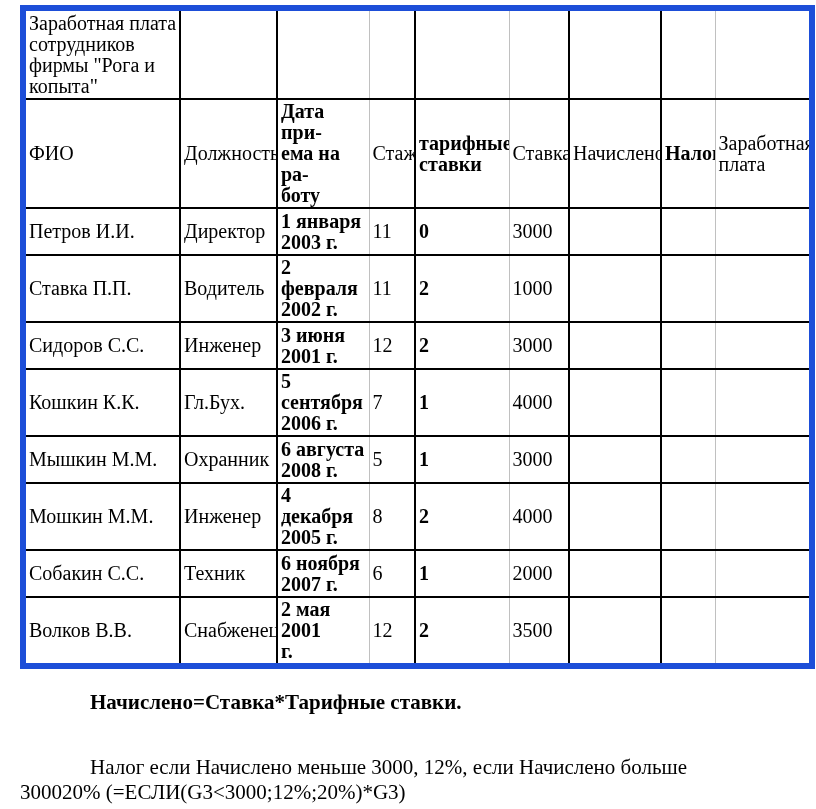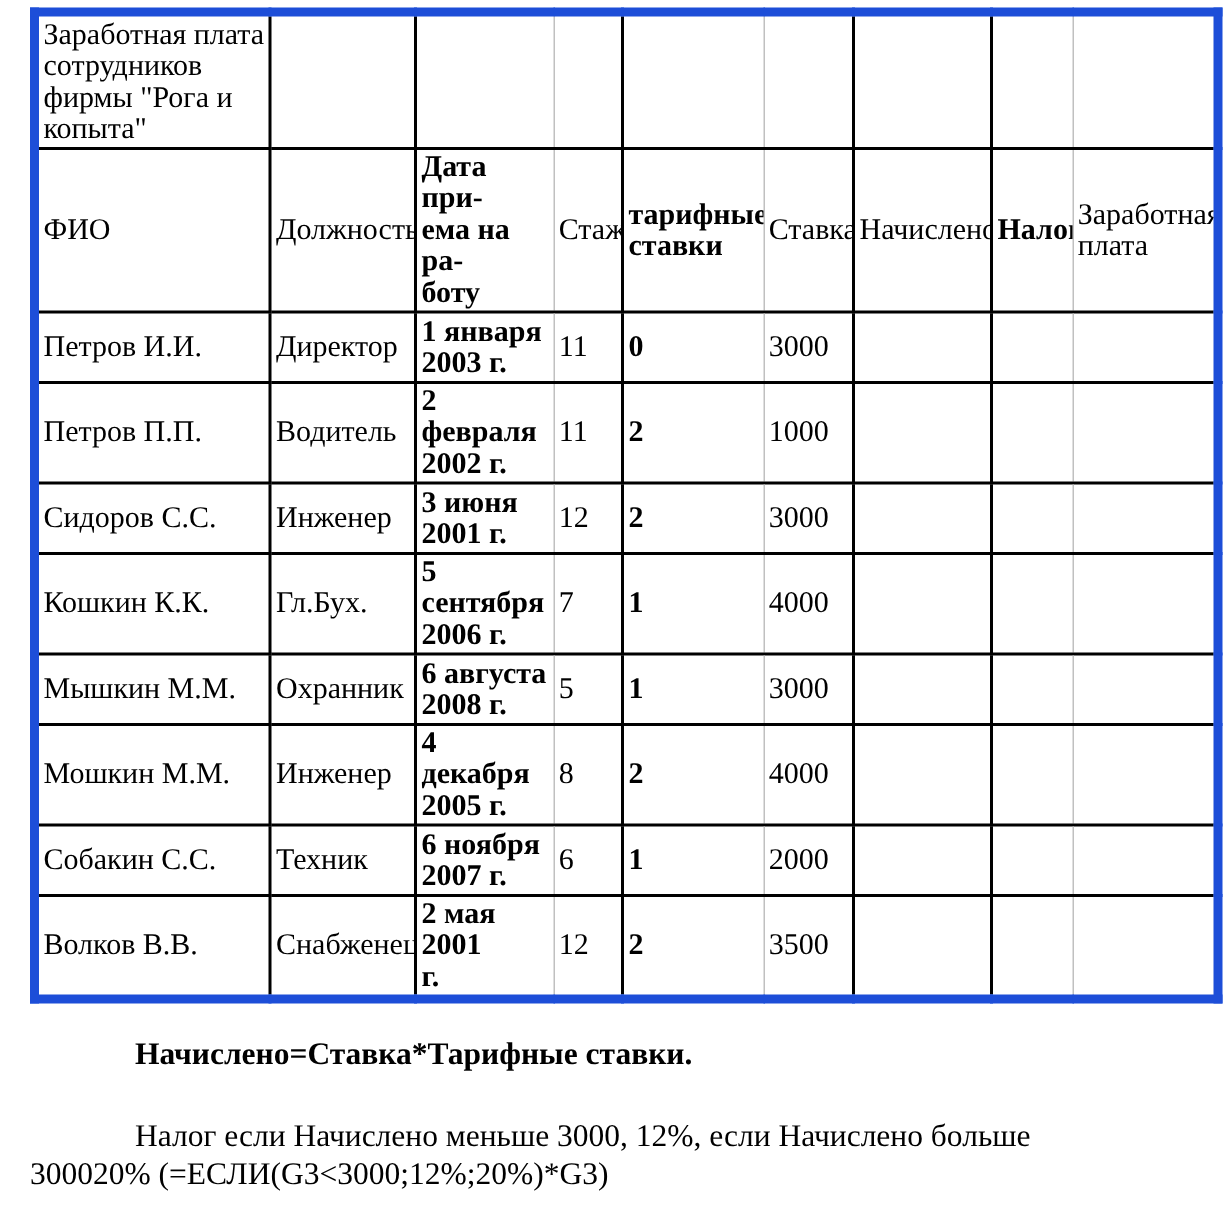--- a/index.html
+++ b/index.html
@@ -58,21 +58,21 @@
     width: 770px;
   }
   .notes p {
     font-size: 21px;
     line-height: 25px;
     text-indent: 70px;
     white-space: pre-line;
     margin: 0;
   }
   p.note-1 { margin-top: 21px; font-weight: bold; }
-  p.note-2 { margin-top: 30px; }
+  p.note-2 { margin-top: 40px; }
 </style>
 </head>
 <body>
 
 <div class="page">
 
   <table class="salary">
     <colgroup>
       <col class="w0">
         <col class="w1">
@@ -121,21 +121,21 @@
           <td class="c2">1 января
 2003 г.</td>
           <td class="c3">11</td>
           <td class="c4">0</td>
           <td class="c5">3000</td>
           <td class="c6"></td>
           <td class="c7"></td>
           <td class="c8"></td>
         </tr>
         <tr class="data-row">
-          <td class="c0">Петров П.П.</td>
+          <td class="c0">Ставка П.П.</td>
           <td class="c1">Водитель</td>
           <td class="c2">2 февраля
 2002 г.</td>
           <td class="c3">11</td>
           <td class="c4">2</td>
           <td class="c5">1000</td>
           <td class="c6"></td>
           <td class="c7"></td>
           <td class="c8"></td>
         </tr>

